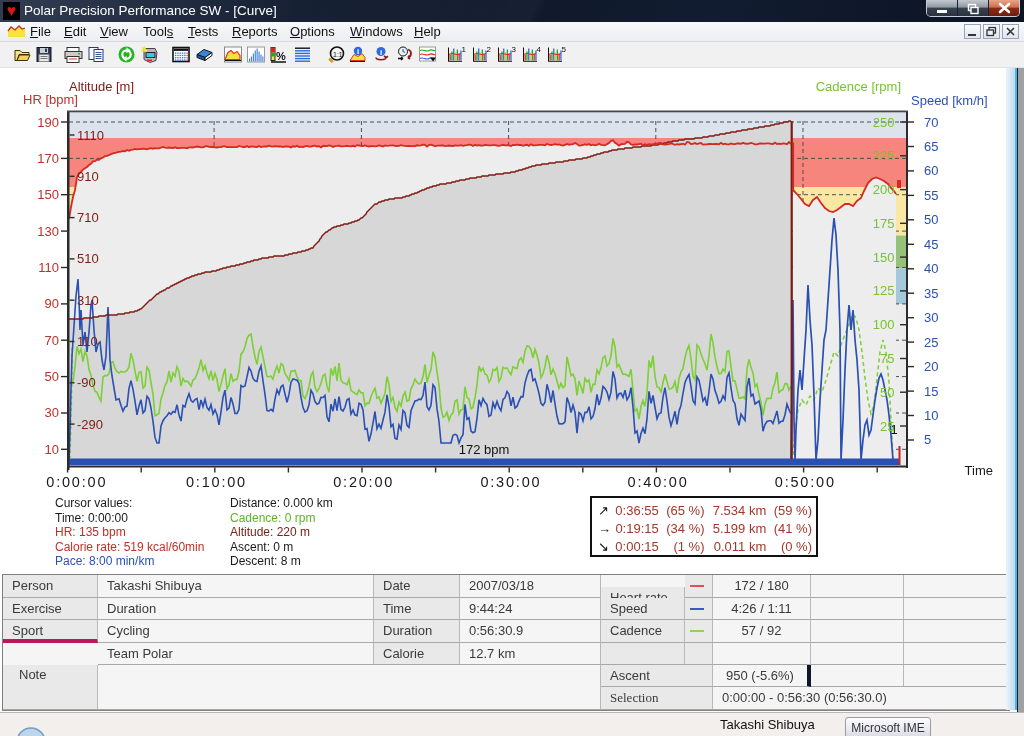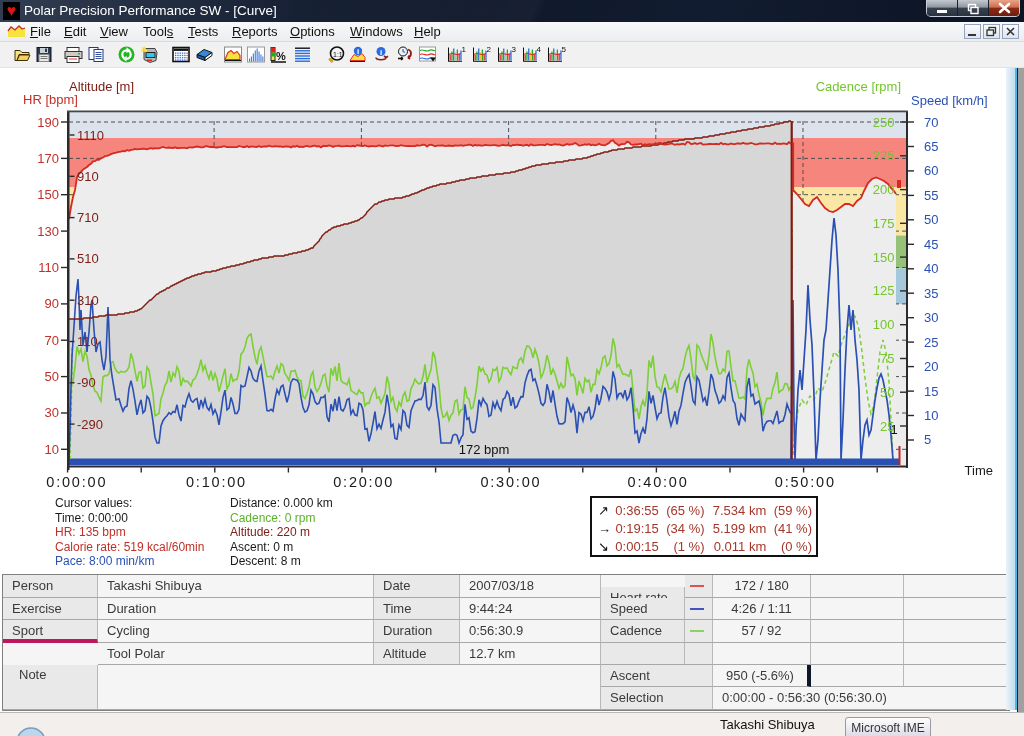--- a/index.html
+++ b/index.html
@@ -492,35 +492,35 @@
 <div style="position:absolute;left:374px;top:552px;width:86px;height:23px;background:#e9e9e9;border-right:1px solid #b8b8b8;border-bottom:1px solid #a8a8a8;box-sizing:border-box;line-height:22px;color:#3a3a3a;font-size:13px;text-align:left;padding-left:9px;">Duration</div>
 <div style="position:absolute;left:460px;top:552px;width:141px;height:23px;background:#f5f5f5;border-right:1px solid #b8b8b8;border-bottom:1px solid #a8a8a8;box-sizing:border-box;line-height:22px;color:#3a3a3a;font-size:13px;text-align:left;padding-left:9px;">0:56:30.9</div>
 <div style="position:absolute;left:601px;top:552px;width:84px;height:23px;background:#e9e9e9;border-right:1px solid #b8b8b8;border-bottom:1px solid #a8a8a8;box-sizing:border-box;line-height:22px;color:#3a3a3a;font-size:13px;text-align:left;padding-left:9px;">Cadence</div>
 <div style="position:absolute;left:685px;top:552px;width:28px;height:23px;background:#e9e9e9;border-right:1px solid #b8b8b8;border-bottom:1px solid #a8a8a8;box-sizing:border-box;">
       <div style="position:absolute;left:5px;top:10px;width:14px;height:2px;background:#90d060"></div>
     </div>
 <div style="position:absolute;left:713px;top:552px;width:98px;height:23px;background:#f5f5f5;border-right:1px solid #b8b8b8;border-bottom:1px solid #a8a8a8;box-sizing:border-box;line-height:22px;color:#3a3a3a;font-size:13px;text-align:center;">57 / 92</div>
 <div style="position:absolute;left:811px;top:552px;width:93px;height:23px;background:#f5f5f5;border-right:1px solid #b8b8b8;border-bottom:1px solid #a8a8a8;box-sizing:border-box;"></div>
 <div style="position:absolute;left:904px;top:552px;width:105px;height:23px;background:#f5f5f5;border-right:1px solid #b8b8b8;border-bottom:1px solid #a8a8a8;box-sizing:border-box;"></div>
 <div style="position:absolute;left:3px;top:575px;width:95px;height:22px;background:#e9e9e9;border-right:1px solid #b8b8b8;border-bottom:1px solid #a8a8a8;box-sizing:border-box;line-height:21px;color:#3a3a3a;font-size:13px;text-align:left;padding-left:9px;margin-top:36px;">Team</div>
-<div style="position:absolute;left:98px;top:575px;width:276px;height:22px;background:#f5f5f5;border-right:1px solid #b8b8b8;border-bottom:1px solid #a8a8a8;box-sizing:border-box;line-height:21px;color:#3a3a3a;font-size:13px;text-align:left;padding-left:9px;">Tool Polar</div>
-<div style="position:absolute;left:374px;top:575px;width:86px;height:22px;background:#e9e9e9;border-right:1px solid #b8b8b8;border-bottom:1px solid #a8a8a8;box-sizing:border-box;line-height:21px;color:#3a3a3a;font-size:13px;text-align:left;padding-left:9px;">Altitude</div>
+<div style="position:absolute;left:98px;top:575px;width:276px;height:22px;background:#f5f5f5;border-right:1px solid #b8b8b8;border-bottom:1px solid #a8a8a8;box-sizing:border-box;line-height:21px;color:#3a3a3a;font-size:13px;text-align:left;padding-left:9px;">Team Polar</div>
+<div style="position:absolute;left:374px;top:575px;width:86px;height:22px;background:#e9e9e9;border-right:1px solid #b8b8b8;border-bottom:1px solid #a8a8a8;box-sizing:border-box;line-height:21px;color:#3a3a3a;font-size:13px;text-align:left;padding-left:9px;">Calorie</div>
 <div style="position:absolute;left:460px;top:575px;width:141px;height:22px;background:#f5f5f5;border-right:1px solid #b8b8b8;border-bottom:1px solid #a8a8a8;box-sizing:border-box;line-height:21px;color:#3a3a3a;font-size:13px;text-align:left;padding-left:9px;">12.7 km</div>
 <div style="position:absolute;left:601px;top:575px;width:84px;height:22px;background:#e9e9e9;border-right:1px solid #b8b8b8;border-bottom:1px solid #a8a8a8;box-sizing:border-box;"></div>
 <div style="position:absolute;left:685px;top:575px;width:28px;height:22px;background:#e9e9e9;border-right:1px solid #b8b8b8;border-bottom:1px solid #a8a8a8;box-sizing:border-box;"></div>
 <div style="position:absolute;left:713px;top:575px;width:98px;height:22px;background:#f5f5f5;border-right:1px solid #b8b8b8;border-bottom:1px solid #a8a8a8;box-sizing:border-box;"></div>
 <div style="position:absolute;left:811px;top:575px;width:93px;height:22px;background:#f5f5f5;border-right:1px solid #b8b8b8;border-bottom:1px solid #a8a8a8;box-sizing:border-box;"></div>
 <div style="position:absolute;left:904px;top:575px;width:105px;height:22px;background:#f5f5f5;border-right:1px solid #b8b8b8;border-bottom:1px solid #a8a8a8;box-sizing:border-box;"></div>
 <div style="position:absolute;left:3px;top:597px;width:95px;height:45px;background:#e9e9e9;border-right:1px solid #b8b8b8;border-bottom:1px solid #a8a8a8;box-sizing:border-box;line-height:44px;color:#3a3a3a;font-size:13px;text-align:left;padding-left:16px;line-height:20px;">Note</div>
 <div style="position:absolute;left:98px;top:597px;width:503px;height:45px;background:#f5f5f5;border-right:1px solid #b8b8b8;border-bottom:1px solid #a8a8a8;box-sizing:border-box;"></div>
 <div style="position:absolute;left:601px;top:597px;width:112px;height:22px;background:#e9e9e9;border-right:1px solid #b8b8b8;border-bottom:1px solid #a8a8a8;box-sizing:border-box;line-height:21px;color:#3a3a3a;font-size:13px;text-align:left;padding-left:9px;">Ascent</div>
 <div style="position:absolute;left:713px;top:597px;width:98px;height:22px;background:#f5f5f5;border-right:4px solid #0f172a;border-bottom:1px solid #a8a8a8;box-sizing:border-box;line-height:21px;color:#3a3a3a;font-size:13px;text-align:center;">950 (-5.6%)</div>
 <div style="position:absolute;left:811px;top:597px;width:93px;height:22px;background:#f5f5f5;border-right:1px solid #b8b8b8;border-bottom:1px solid #a8a8a8;box-sizing:border-box;"></div>
 <div style="position:absolute;left:904px;top:597px;width:105px;height:22px;background:#f5f5f5;border-right:1px solid #b8b8b8;border-bottom:1px solid #a8a8a8;box-sizing:border-box;"></div>
-<div style="position:absolute;left:601px;top:619px;width:112px;height:23px;background:#e9e9e9;border-right:1px solid #b8b8b8;border-bottom:1px solid #a8a8a8;box-sizing:border-box;line-height:22px;color:#3a3a3a;font-size:13px;text-align:left;padding-left:9px;">Selection</div>
+<div style="position:absolute;left:601px;top:619px;width:112px;height:23px;background:#e9e9e9;border-right:1px solid #b8b8b8;border-bottom:1px solid #a8a8a8;box-sizing:border-box;line-height:22px;color:#3a3a3a;font-size:13px;text-align:left;padding-left:9px;font-family:Liberation Serif, serif;">Selection</div>
 <div style="position:absolute;left:713px;top:619px;width:296px;height:23px;background:#f5f5f5;border-right:1px solid #b8b8b8;border-bottom:1px solid #a8a8a8;box-sizing:border-box;line-height:22px;color:#3a3a3a;font-size:13px;text-align:left;padding-left:9px;">0:00:00 - 0:56:30 (0:56:30.0)</div>
 </div>
 <div id="rstrip"></div>
 <div id="rstrip2"></div>
 <div id="rframe"></div>
 <div id="statusbar">
 <svg width="60" height="24">
       <circle cx="31" cy="29" r="14" fill="#bcd6ec" stroke="#7a9cc0" stroke-width="1.5"></circle>
     </svg>
 <div style="position:absolute;left:720px;top:4px;font-size:13px;color:#111">Takashi Shibuya</div>

